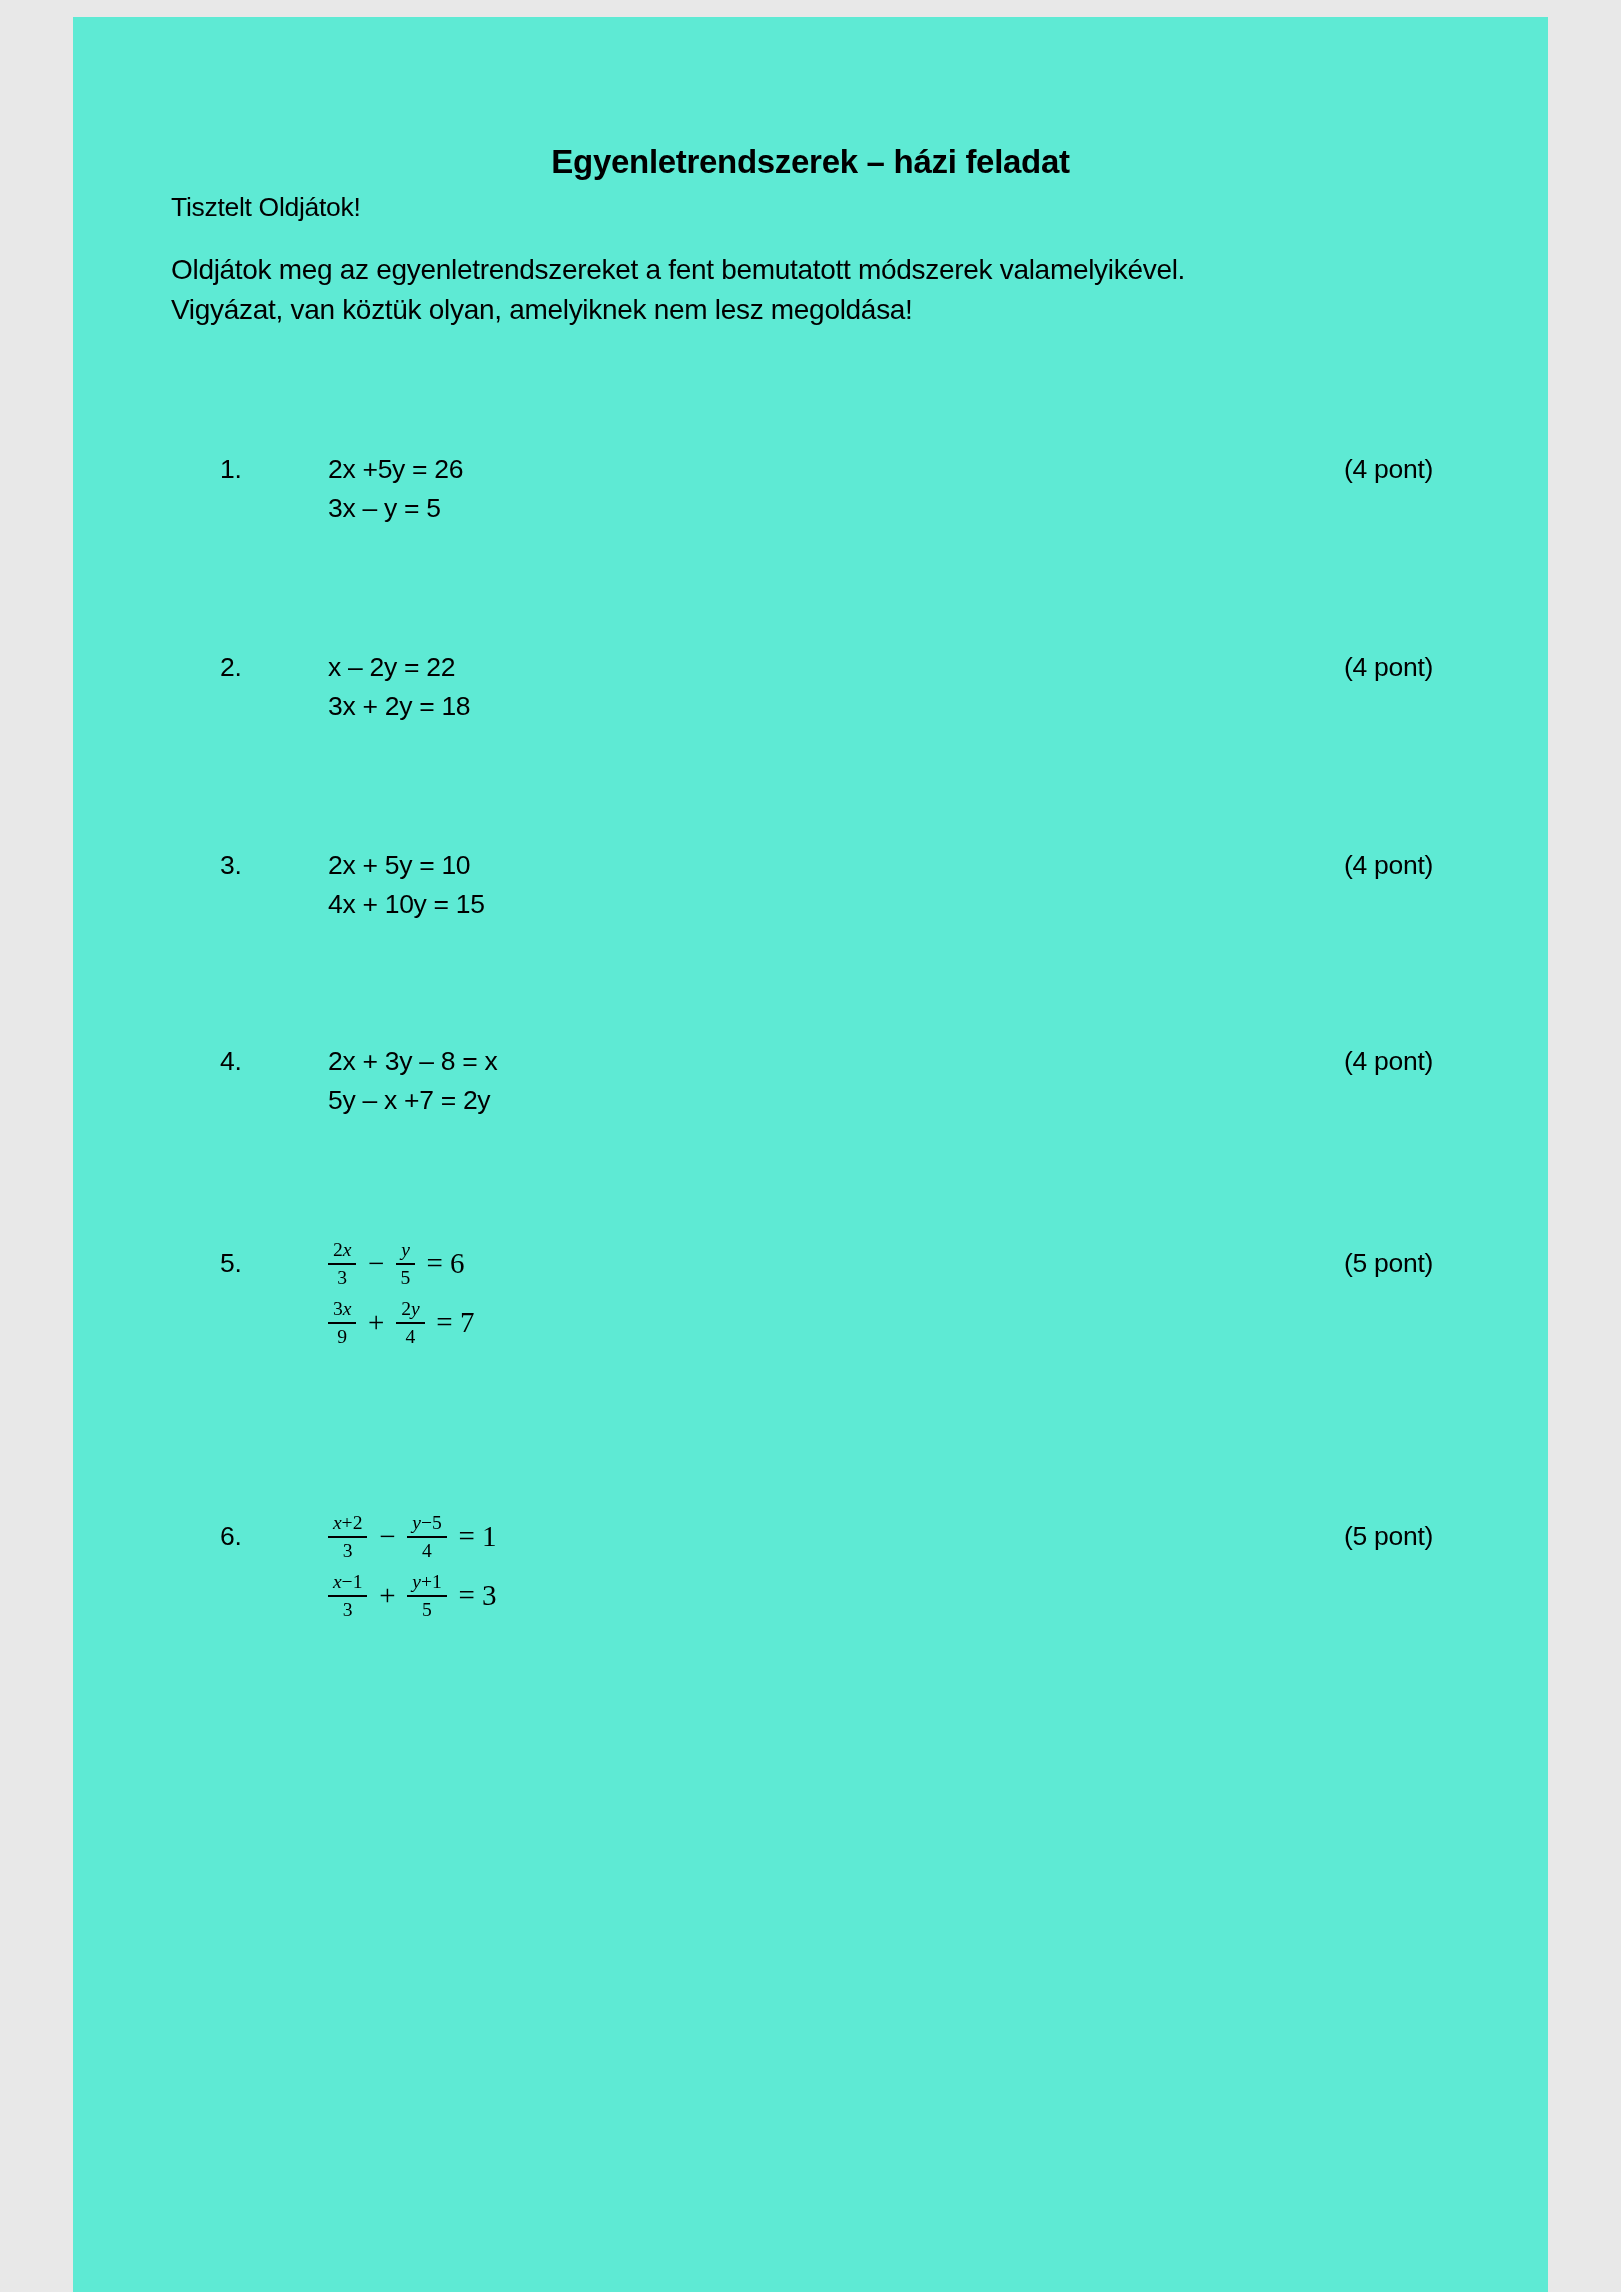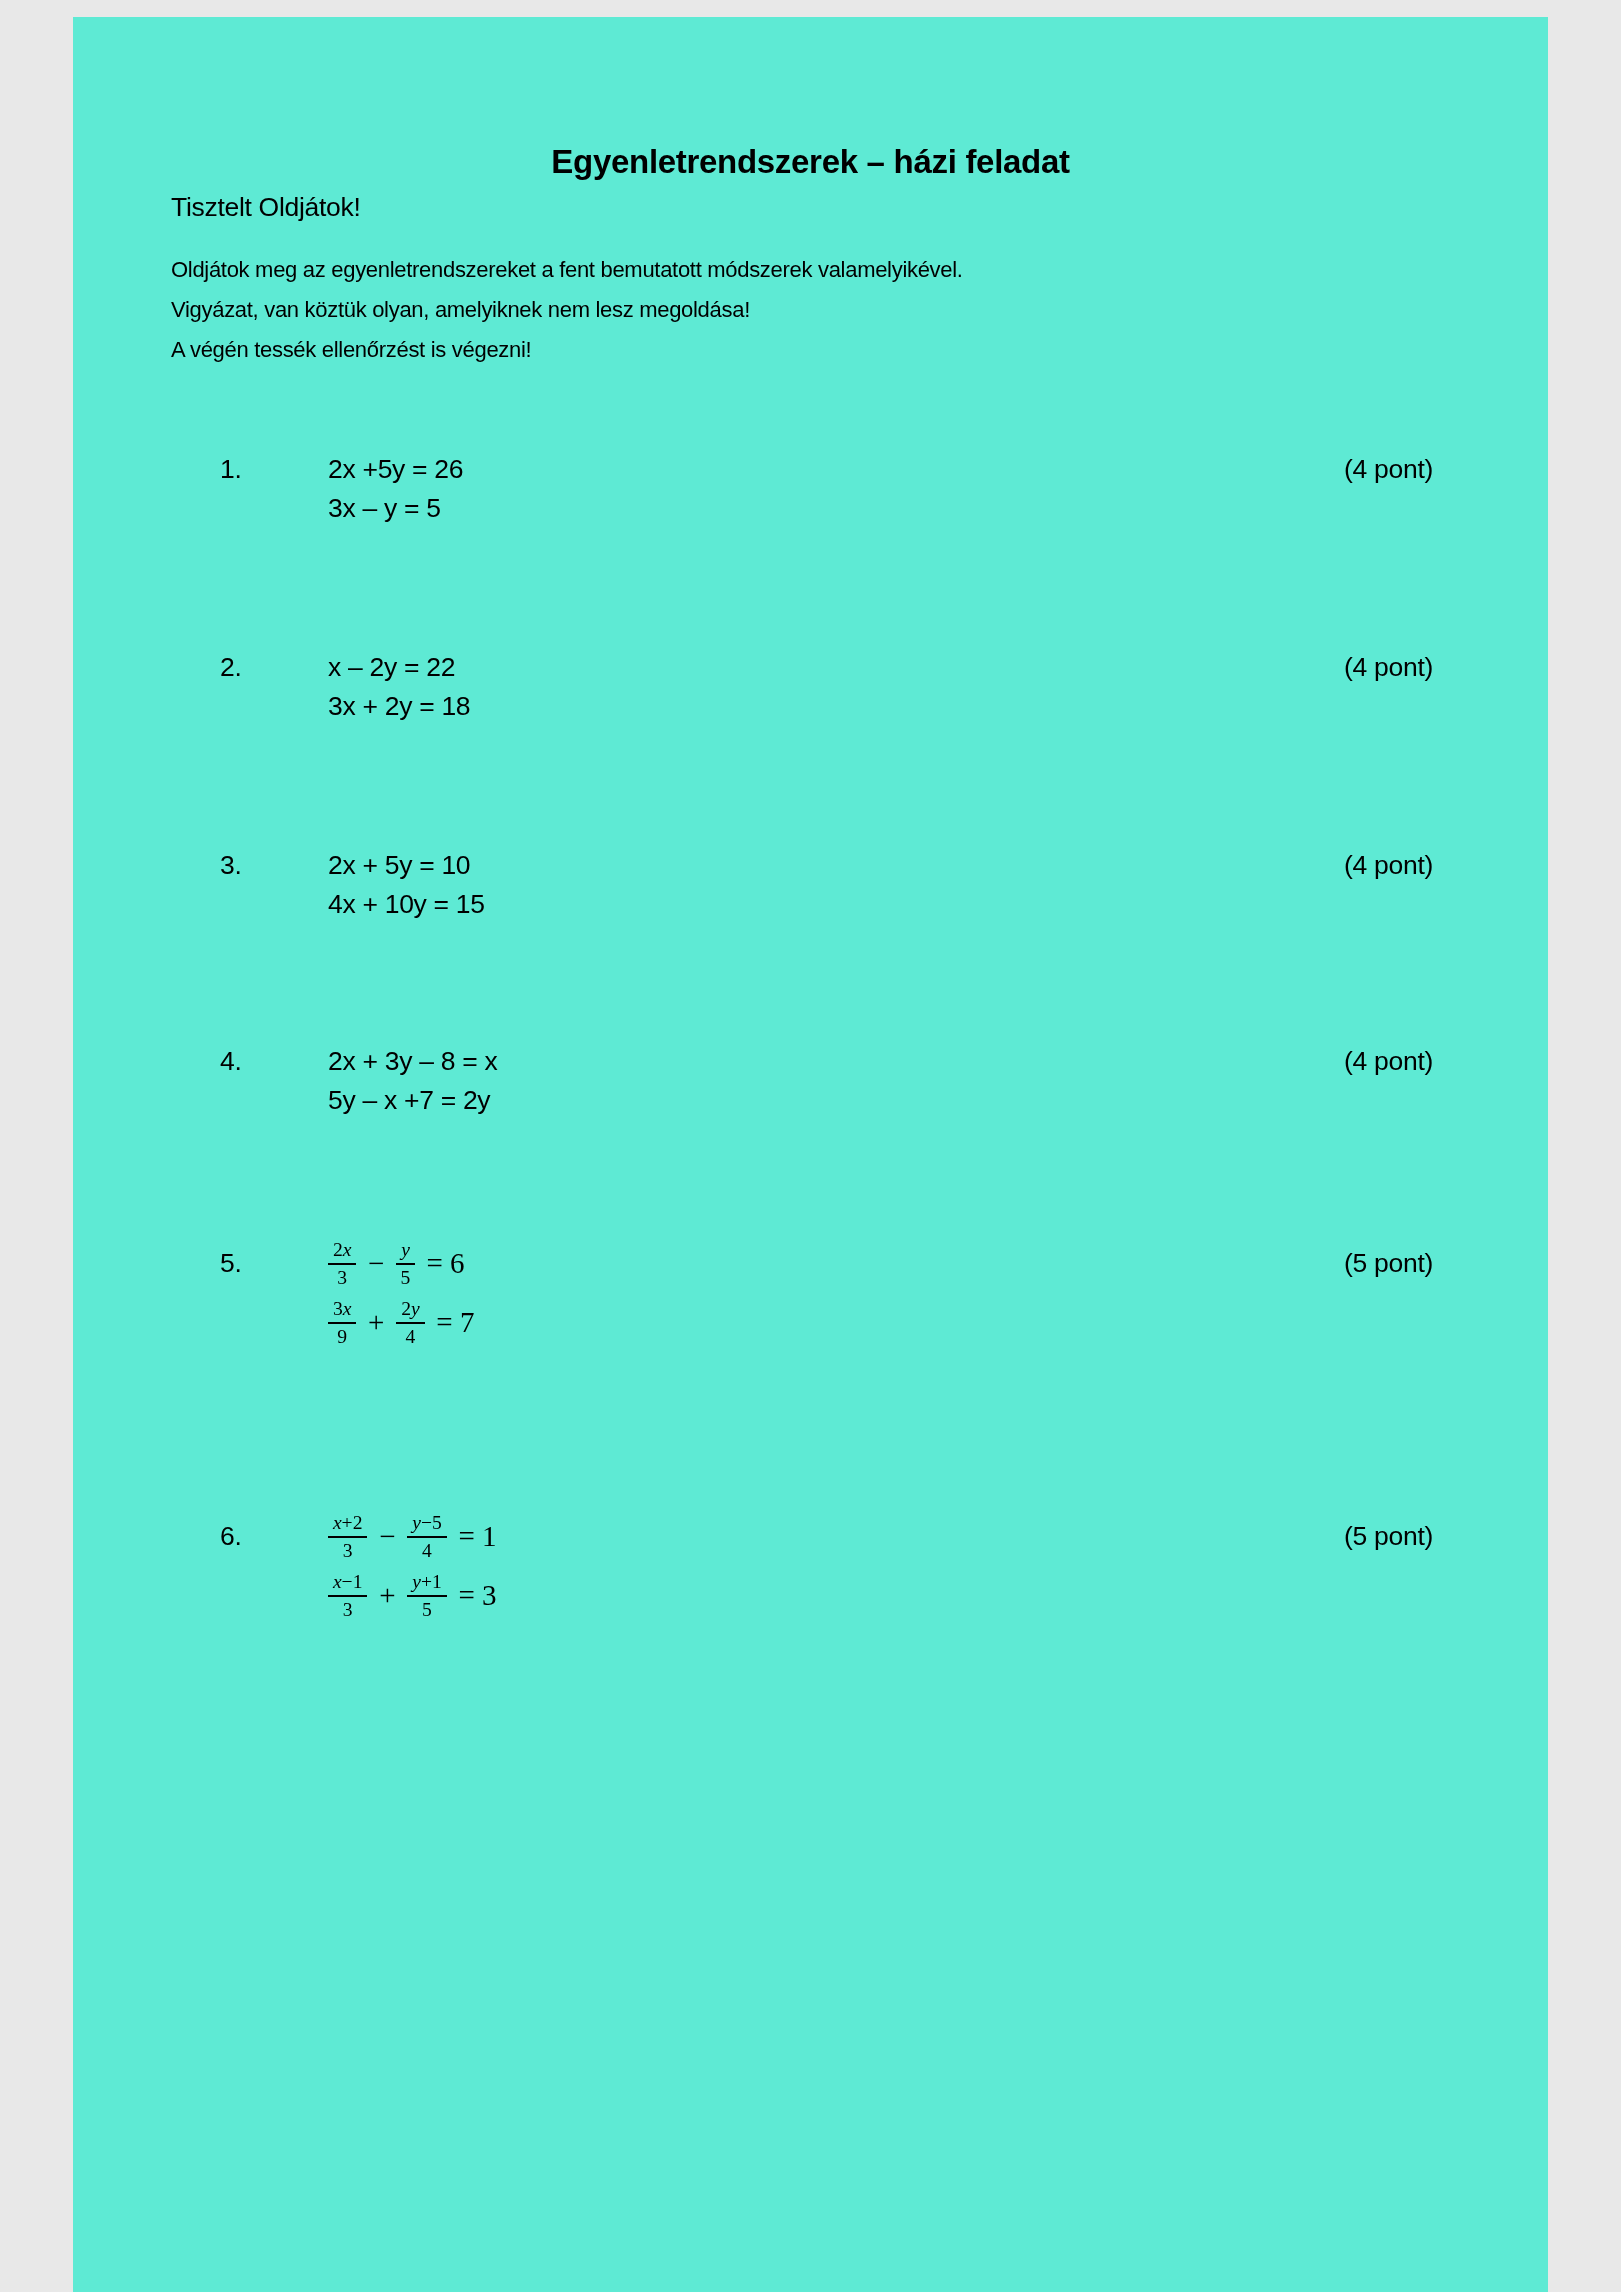--- a/index.html
+++ b/index.html
@@ -28,21 +28,21 @@
     position: absolute;
     top: 171px;
     left: 98px;
     font-size: 26.5px;
     line-height: 39px;
   }
   .intro {
     position: absolute;
     top: 233px;
     left: 98px;
-    font-size: 22px;
+    font-size: 28px;
     line-height: 40px;
   }
   .problem {
     position: absolute;
     left: 0;
     width: 100%;
     font-size: 26.5px;
   }
   .pnum {
     position: absolute;
@@ -93,21 +93,20 @@
 
 <div class="page">
 
   <h1 class="title">Egyenletrendszerek – házi feladat</h1>
 
   <div class="greeting">Tisztelt Oldjátok!</div>
 
   <div class="intro">
     <div>Oldjátok meg az egyenletrendszereket a fent bemutatott módszerek valamelyikével.</div>
     <div>Vigyázat, van köztük olyan, amelyiknek nem lesz megoldása!</div>
-    <div>A végén tessék ellenőrzést is végezni!</div>
   </div>
 
   <section class="problem" style="top:433px">
     <span class="pnum">1.</span>
     <div class="peqs">
       <div class="eq">2x +5y = 26</div>
       <div class="eq">3x – y = 5</div>
     </div>
     <span class="ppts">(4 pont)</span>
   </section>

